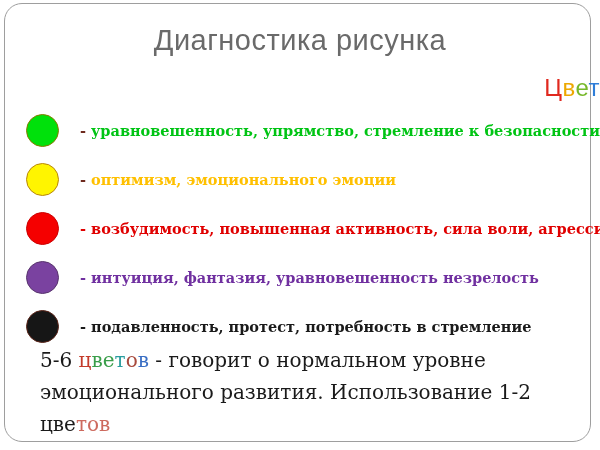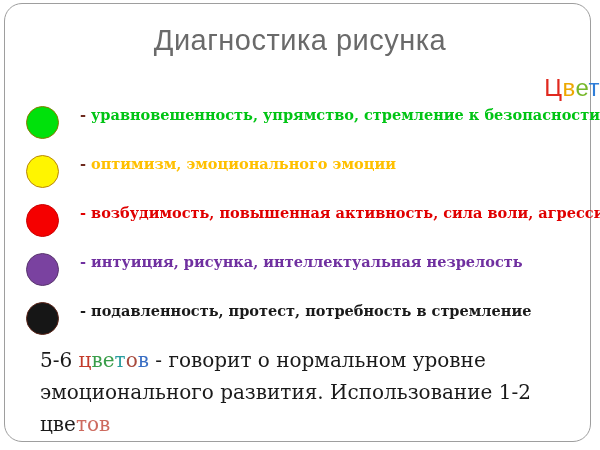--- a/index.html
+++ b/index.html
@@ -37,21 +37,21 @@
     font-size: 24px;
     letter-spacing: 0.5px;
   }
   .rows {
     position: absolute;
     top: 106px; left: 26px; right: 6px;
   }
   .row {
     height: 49px;
     display: flex;
-    align-items: flex-start;
+    align-items: center;
   }
   .circle {
     width: 33px; height: 33px;
     flex: 0 0 33px;
     border-radius: 50%;
     box-sizing: border-box;
   }
   .row-text {
     margin-left: 21px;
     font-family: "DejaVu Serif", serif;
@@ -84,21 +84,21 @@
       <div class="row">
         <span class="circle" style="background: rgb(255, 245, 0); border: 1.5px solid rgb(184, 134, 11);"></span>
         <span class="row-text"><span style="color: rgb(110, 42, 30);">-&nbsp;</span><span style="color: rgb(255, 192, 0);">оптимизм, эмоционального эмоции</span></span>
       </div>
       <div class="row">
         <span class="circle" style="background: rgb(245, 0, 0); border: 1.5px solid rgb(204, 0, 0);"></span>
         <span class="row-text"><span style="color: rgb(224, 0, 0);">-&nbsp;</span><span style="color: rgb(224, 0, 0);">возбудимость, повышенная активность, сила воли, агрессия</span></span>
       </div>
       <div class="row">
         <span class="circle" style="background: rgb(122, 66, 160); border: 1.5px solid rgb(89, 53, 110);"></span>
-        <span class="row-text"><span style="color: rgb(112, 48, 160);">-&nbsp;</span><span style="color: rgb(112, 48, 160);">интуиция, рисунка, интеллектуальная незрелость</span></span>
+        <span class="row-text"><span style="color: rgb(112, 48, 160);">-&nbsp;</span><span style="color: rgb(112, 48, 160);">интуиция, фантазия, уравновешенность незрелость</span></span>
       </div>
       <div class="row">
         <span class="circle" style="background: rgb(22, 22, 22); border: 1.5px solid rgb(90, 36, 24);"></span>
         <span class="row-text"><span style="color: rgb(26, 26, 26);">-&nbsp;</span><span style="color: rgb(26, 26, 26);">подавленность, протест, потребность в стремление</span></span>
       </div>
     </div>
   <p class="footer" id="footer" style="color: rgb(26, 26, 26);"><span>5-6 </span><span style="color: rgb(196, 59, 42);">ц</span><span style="color: rgb(58, 158, 74);">в</span><span style="color: rgb(58, 158, 74);">е</span><span style="color: rgb(42, 157, 159);">т</span><span style="color: rgb(168, 74, 62);">о</span><span style="color: rgb(58, 111, 196);">в</span><span> - говорит о нормальном уровне</span><br><span>эмоционального развития. Использование 1-2 цве</span><span style="color: rgb(205, 106, 94);">тов</span><br><span>говорит о негативном состоянии.</span></p>
 </div>
 
 </body></html>

